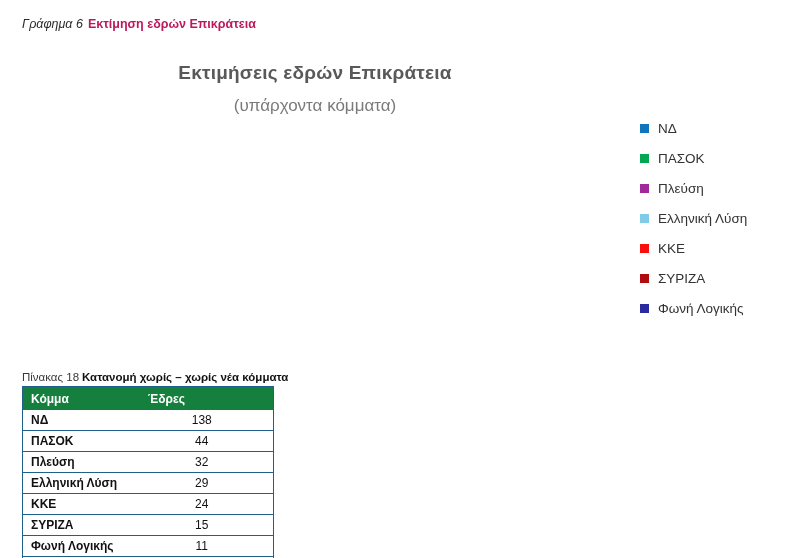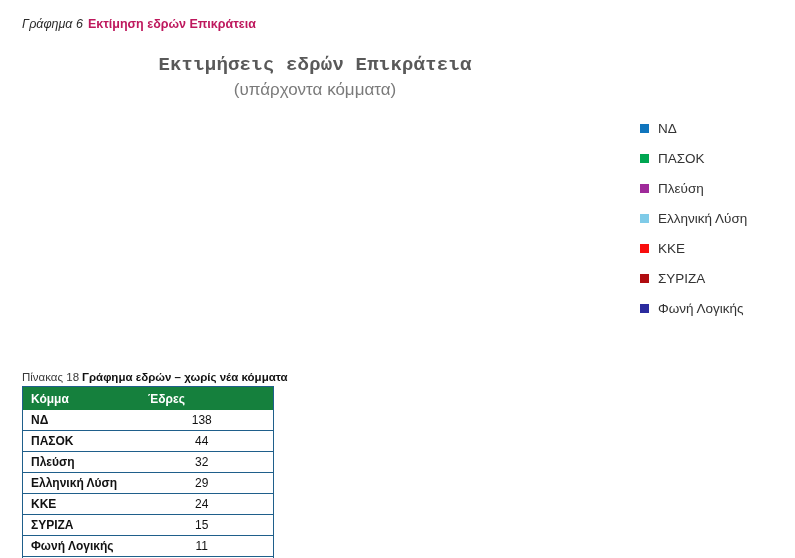--- a/index.html
+++ b/index.html
@@ -43,24 +43,23 @@
     top: 52px;
     width: 630px;
     height: 300px;
   }
   #chart-title {
     text-align: center;
     font-size: 19px;
     font-weight: bold;
     color: #595959;
     letter-spacing: 0.2px;
-    margin: 0;
+    margin: 8px;
     padding: 0;
     line-height: 26px;
-    font-family: Liberation Mono, monospace;
   }
   #chart-subtitle {
     text-align: center;
     font-size: 17px;
     font-weight: normal;
     color: #7a7a7a;
     margin: 0;
     padding: 0;
     line-height: 24px;
   }
@@ -221,21 +220,21 @@
       <span class="legend-label">ΣΥΡΙΖΑ</span>
     </div>
     <div class="legend-item">
       <span class="legend-swatch" style="background: rgb(43, 43, 158);"></span>
       <span class="legend-label">Φωνή Λογικής</span>
     </div>
   </div>
 
 <div id="table-block">
   <div id="table-caption">
-    <span class="tbl-label">Πίνακας 18</span><span class="tbl-title">Γράφημα εδρών – χωρίς νέα κόμματα</span>
+    <span class="tbl-label">Πίνακας 18</span><span class="tbl-title">Κατανομή χωρίς – χωρίς νέα κόμματα</span>
   </div>
   <table id="seats-table">
     <thead>
       <tr>
         <th class="col-party">Κόμμα</th>
         <th class="col-value">Έδρες</th>
       </tr>
     </thead>
     <tbody id="seats-tbody">
         <tr>

